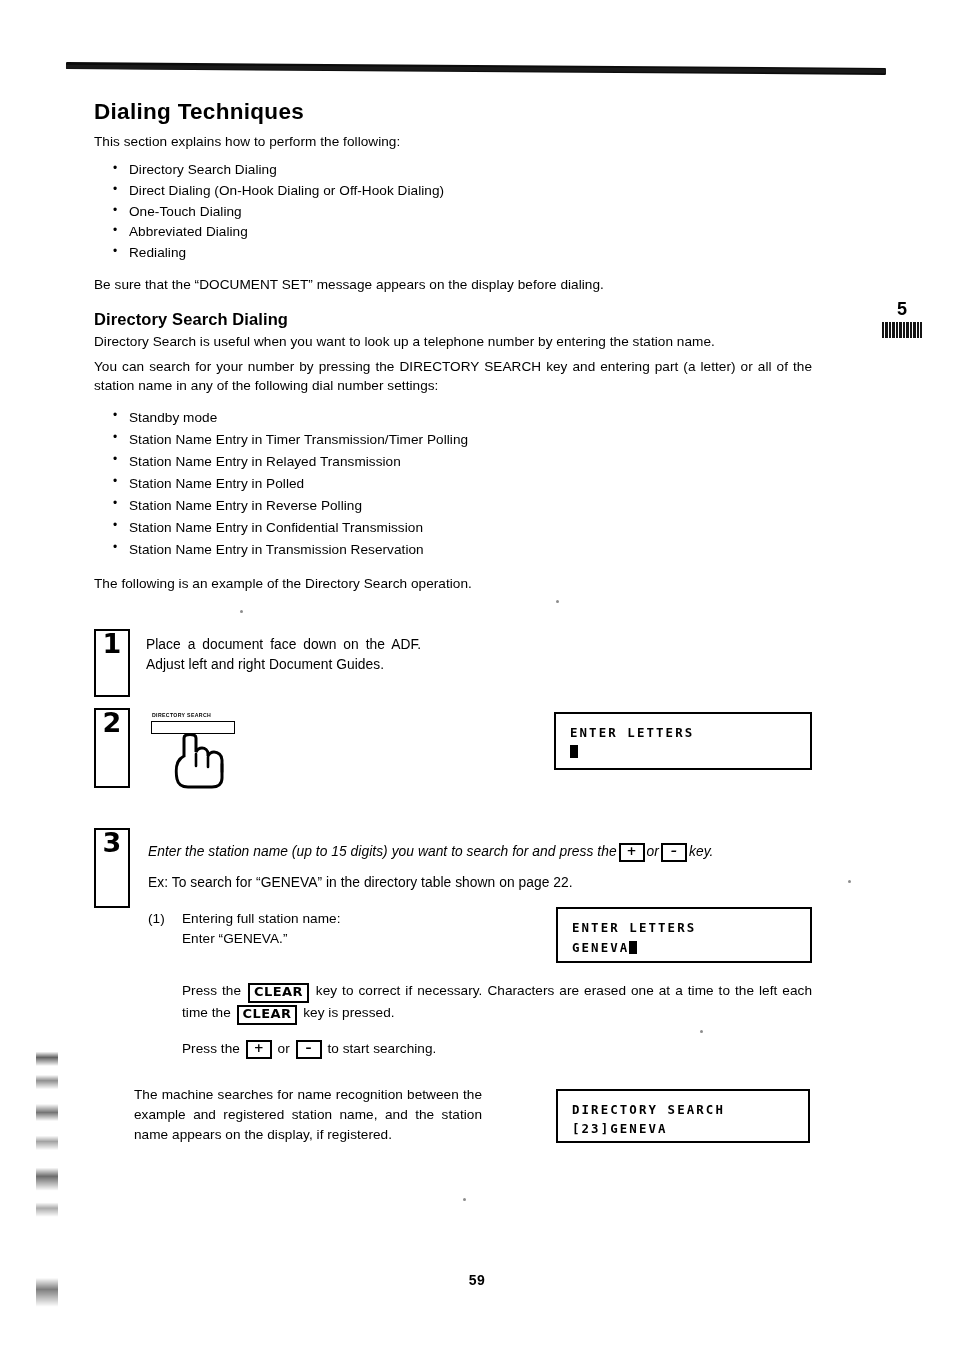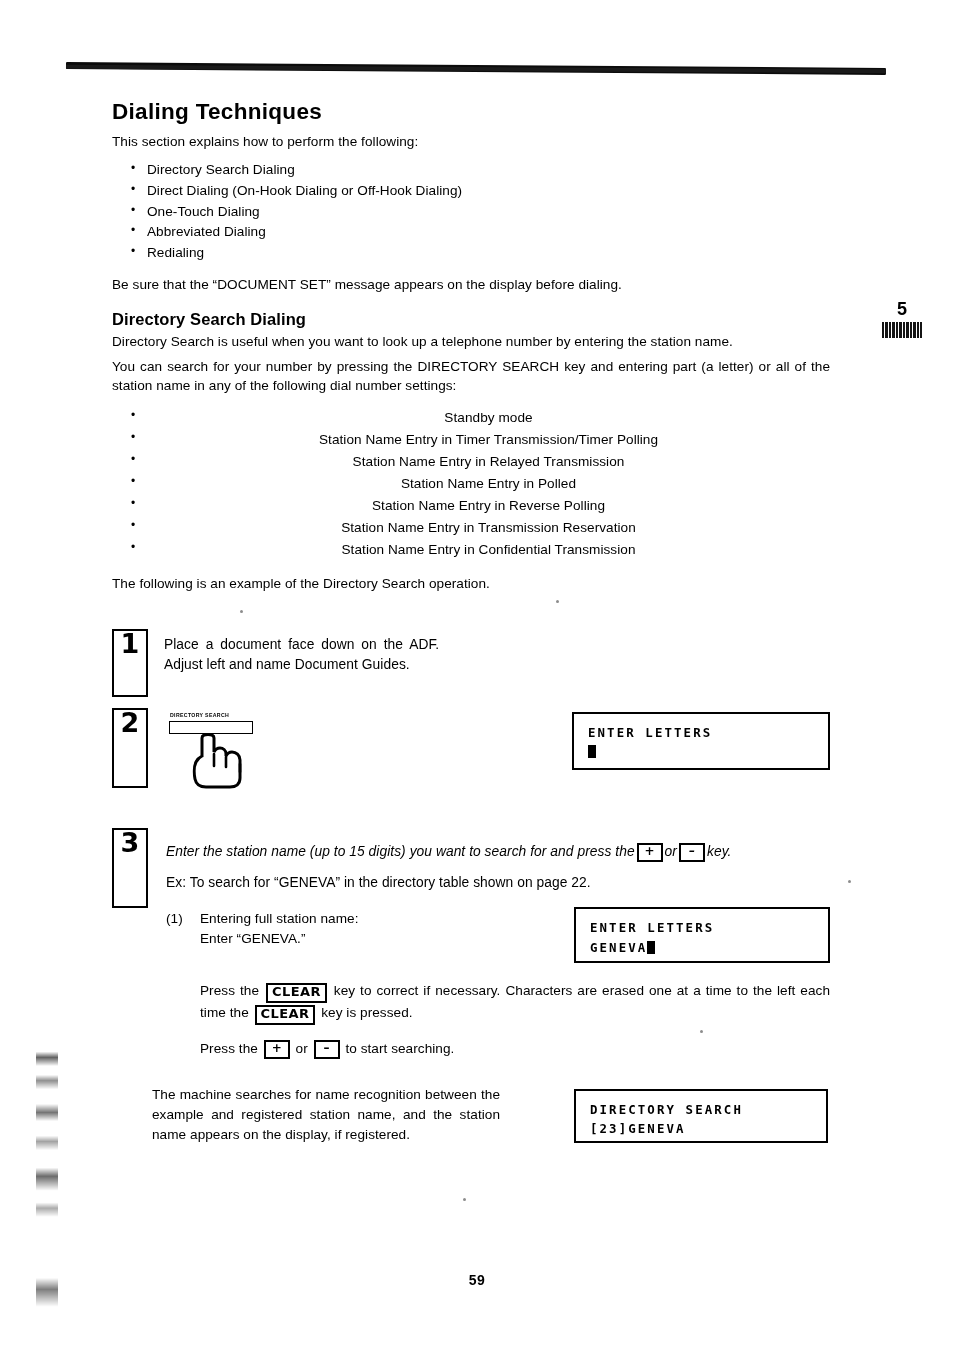--- a/index.html
+++ b/index.html
@@ -36,21 +36,21 @@
     position: absolute;
     left: 0; top: 2px;
     width: 820px; height: 4px;
     background: #1a1a1a;
     transform: rotate(-0.12deg);
   }
 
   
   .content {
     position: absolute;
-    left: 112px;
+    left: 94px;
     top: 100px;
     width: 718px;
   }
 
   h1.title {
     font-size: 22.5px;
     font-weight: bold;
     letter-spacing: 0.3px;
     margin: 0 0 7px 0;
     line-height: 1.1;
@@ -86,21 +86,21 @@
     padding-left: 17px;
     letter-spacing: 0.05px;
   }
   ul.bullets li::before {
     content: "\2022";
     position: absolute;
     left: 1px;
     top: -1px;
     font-size: 12px;
   }
-  ul.bullets.wide li { line-height: 1.62; text-align: center; }
+  ul.bullets.wide li { line-height: 1.62; }
 
   
   .chapter-tab {
     position: absolute;
     right: 24px;
     top: 300px;
     width: 56px;
     text-align: center;
   }
   .chapter-tab .num {
@@ -306,33 +306,33 @@
     <p class="para" style="margin-bottom:5px;">Directory Search is useful when you want to look up a telephone number by entering the station name.</p>
 
     <p class="para justify" style="margin-bottom:12px;">You can search for your number by pressing the DIRECTORY SEARCH key and entering part (a letter) or all of the station name in any of the following dial number settings:</p>
 
     <ul class="bullets wide" style="margin-top:0;margin-bottom:13px;">
       <li>Standby mode</li>
       <li>Station Name Entry in Timer Transmission/Timer Polling</li>
       <li>Station Name Entry in Relayed Transmission</li>
       <li>Station Name Entry in Polled</li>
       <li>Station Name Entry in Reverse Polling</li>
+      <li>Station Name Entry in Confidential Transmission</li>
       <li>Station Name Entry in Transmission Reservation</li>
-      <li>Station Name Entry in Confidential Transmission</li>
     </ul>
 
     <p class="para">The following is an example of the Directory Search operation.</p>
 
     <div class="step" style="margin-top:35px;">
       <div class="step-num">
         <span>1</span>
       </div>
       <div class="step-body">
         <p class="spaced">Place a document face down on the ADF.</p>
-        <p>Adjust left and name Document Guides.</p>
+        <p>Adjust left and right Document Guides.</p>
       </div>
     </div>
 
     <div class="step row" style="margin-top:32px;">
       <div class="left" style="position:relative;width:170px;">
         <div class="step-num" style="height:80px;">
           <span>2</span>
         </div>
         <div class="step-body" style="padding-top:2px;">
           <div class="key-illus">

